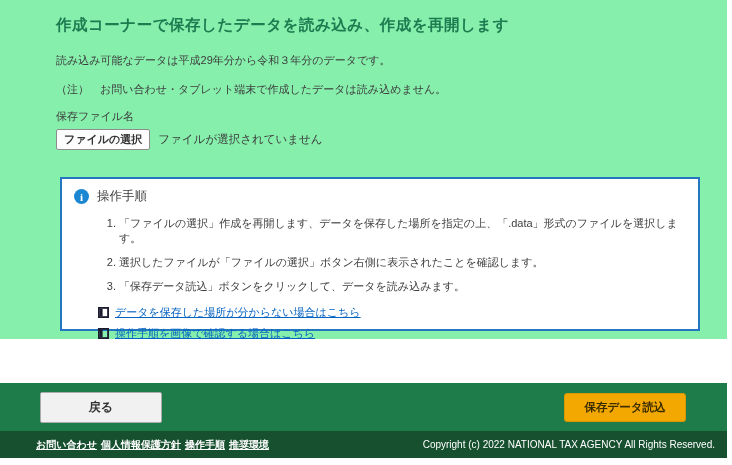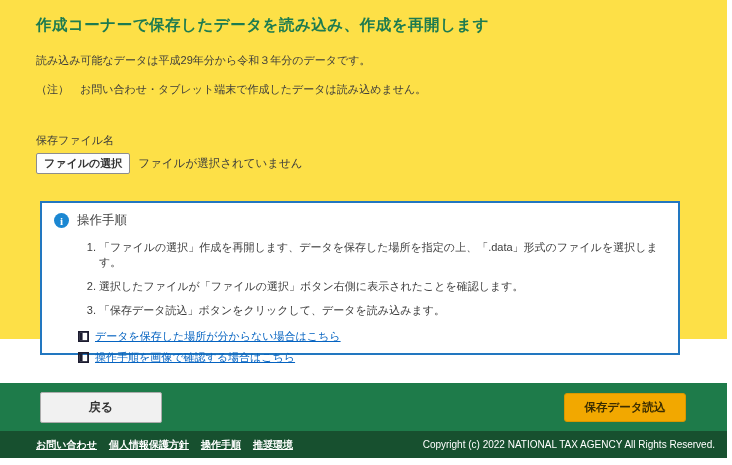--- a/index.html
+++ b/index.html
@@ -4,21 +4,21 @@
 <style>
   * { box-sizing: border-box; margin: 0; padding: 0; }
   html, body { width: 732px; height: 465px; }
   body {
     font-family: "Liberation Sans", "DejaVu Sans", sans-serif;
     background: #ffffff;
     color: #333333;
     overflow: hidden;
     position: relative;
   }
-  .page { width: 727px; height: 339px; background: #fde047; }
+  .page { width: 727px; height: 339px; background: #86efac; padding-left: 20px; }
 
   
   .content { padding: 14px 36px 0 36px; }
 
   .page-title {
     color: #1d7b50;
     font-size: 15.5px;
     font-weight: bold;
     letter-spacing: 0.5px;
     line-height: 22px;
@@ -31,21 +31,21 @@
   }
   .note-text {
     margin-top: 14px;
     font-size: 11px;
     line-height: 15px;
     color: #3c3c3c;
   }
 
   
   .file-label {
-    margin-top: 36px;
+    margin-top: 12px;
     font-size: 11px;
     color: #3c3c3c;
   }
   .file-row {
     margin-top: 5px;
     display: flex;
     align-items: center;
     gap: 8px;
   }
   .file-button {
@@ -164,21 +164,21 @@
     left: 0; top: 431px;
     width: 727px; height: 27px;
     background: #17502f;
     display: flex;
     align-items: center;
     justify-content: space-between;
     padding: 0 12px 0 36px;
   }
   .footer-links {
     display: flex;
-    gap: 12px;
+    gap: 4px;
     text-align: center;
   }
   .footer-link {
     color: #ffffff;
     font-size: 10px;
     font-weight: bold;
     text-decoration: underline;
     cursor: pointer;
   }
   .copyright {

